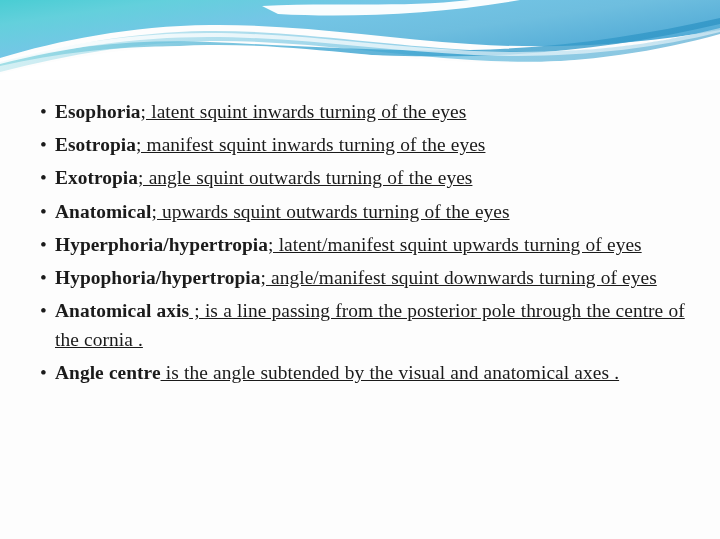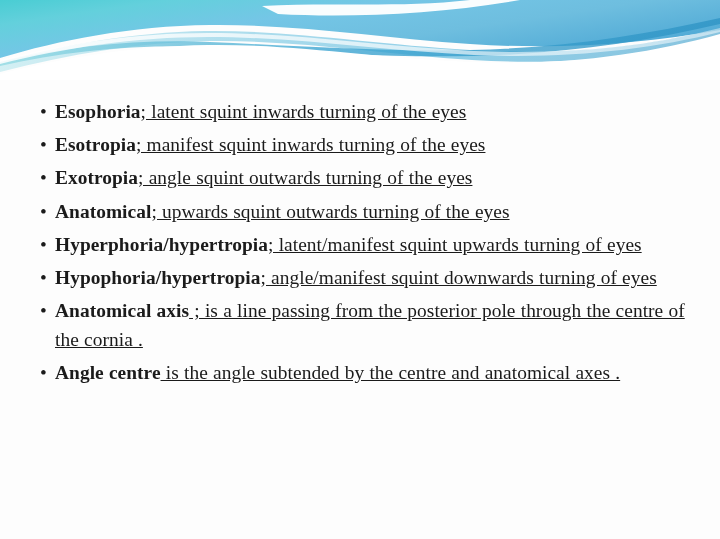--- a/index.html
+++ b/index.html
@@ -172,19 +172,19 @@
 
       <li class="wrap">
         <span class="bullet-dot">•</span><span class="term">Hypophoria/hypertropia</span><span class="rest">; angle/manifest squint downwards turning of eyes</span>
       </li>
 
       <li class="wrap">
         <span class="bullet-dot">•</span><span class="term">Anatomical axis</span><span class="rest"> ; is a line passing from the posterior pole through the centre of the cornia .</span>
       </li>
 
       <li class="wrap">
-        <span class="bullet-dot">•</span><span class="term">Angle centre</span><span class="rest"> is the angle subtended by the centre and anatomical axes .</span>
+        <span class="bullet-dot">•</span><span class="term">Angle centre</span><span class="rest"> is the angle subtended by the visual and anatomical axes .</span>
       </li>
 
     </ul>
   </div>
 
 </div>
 
 </body></html>

